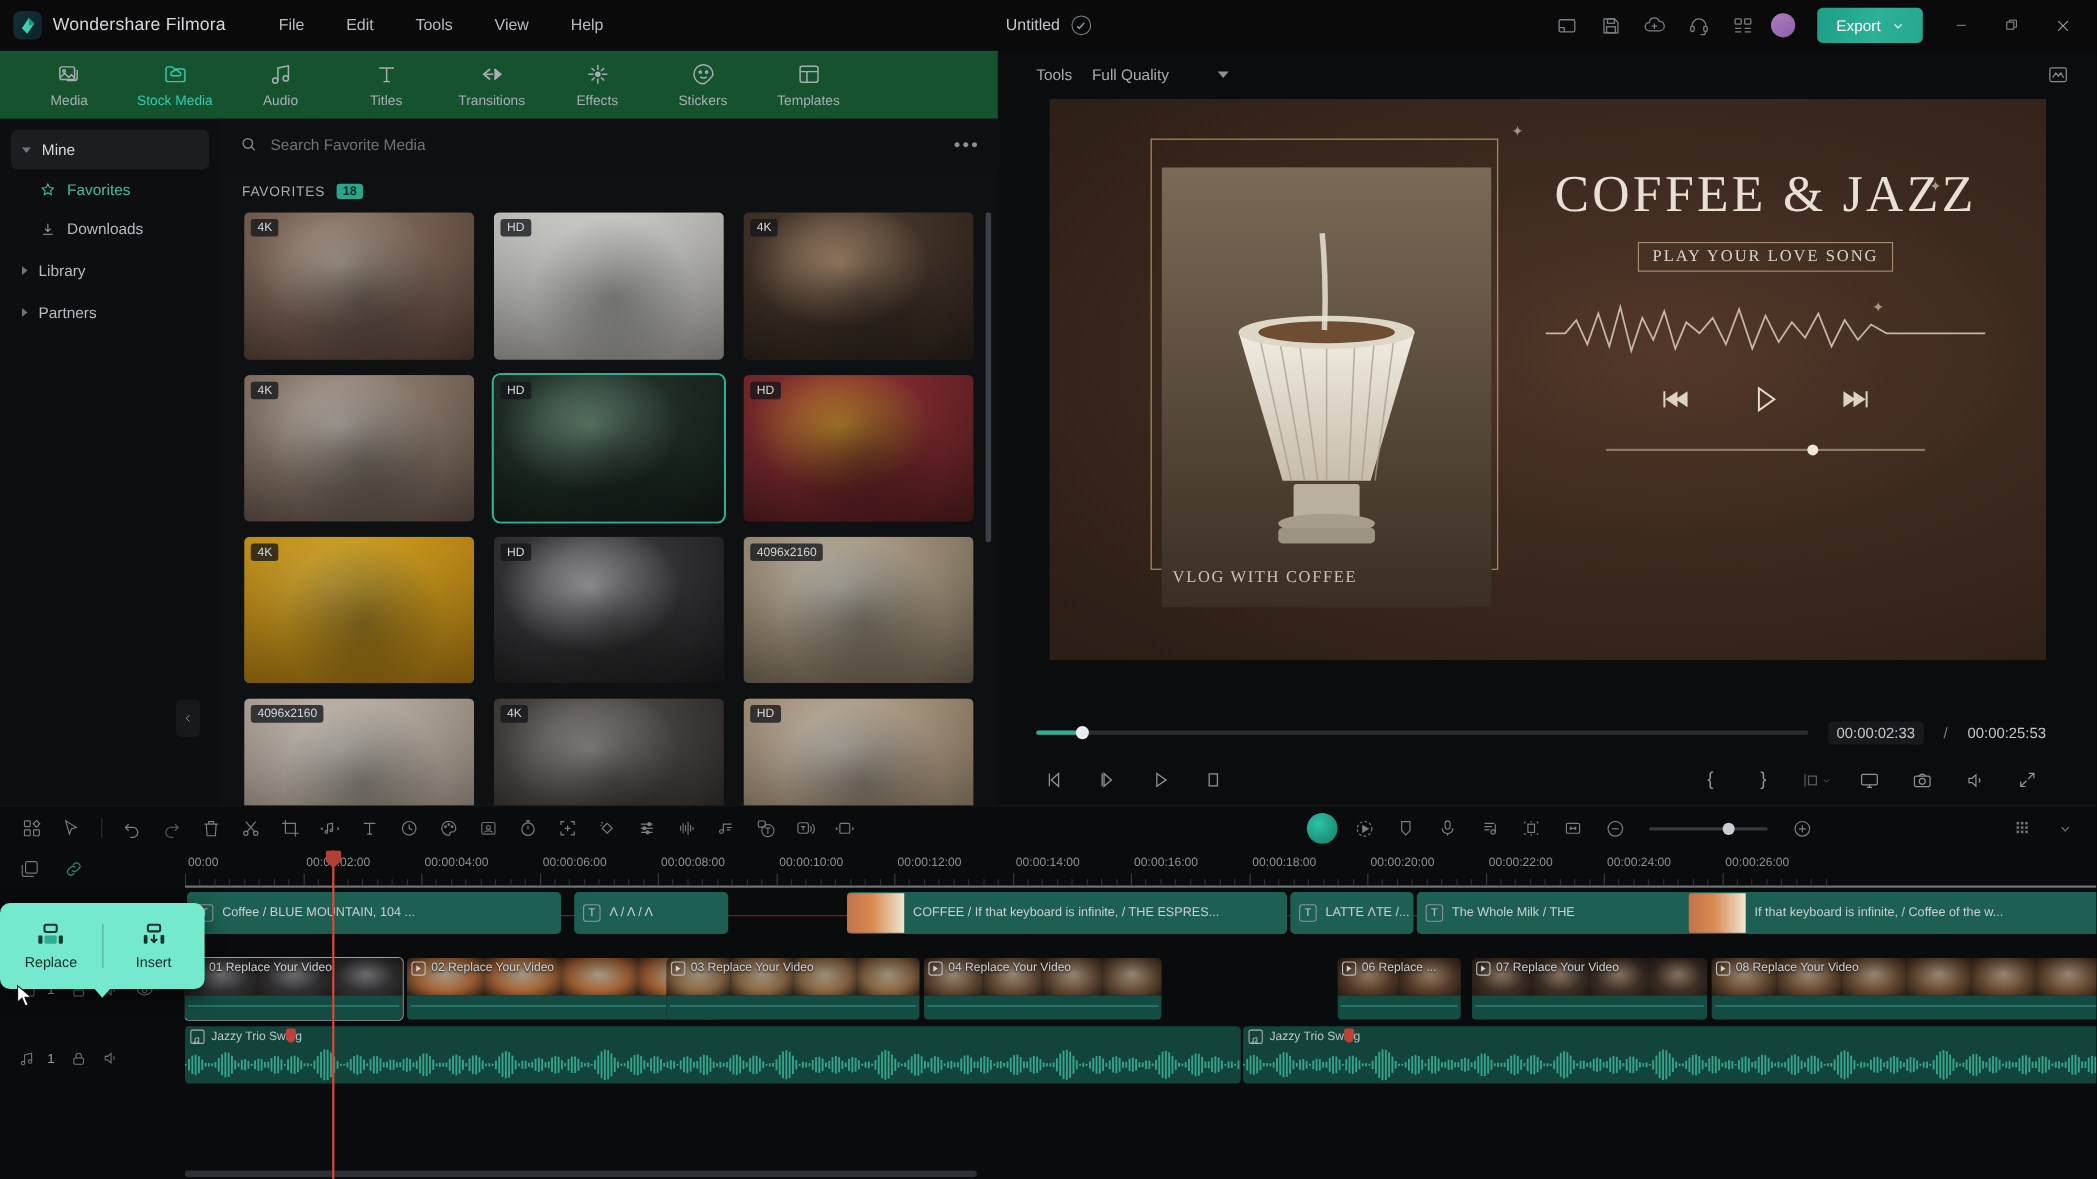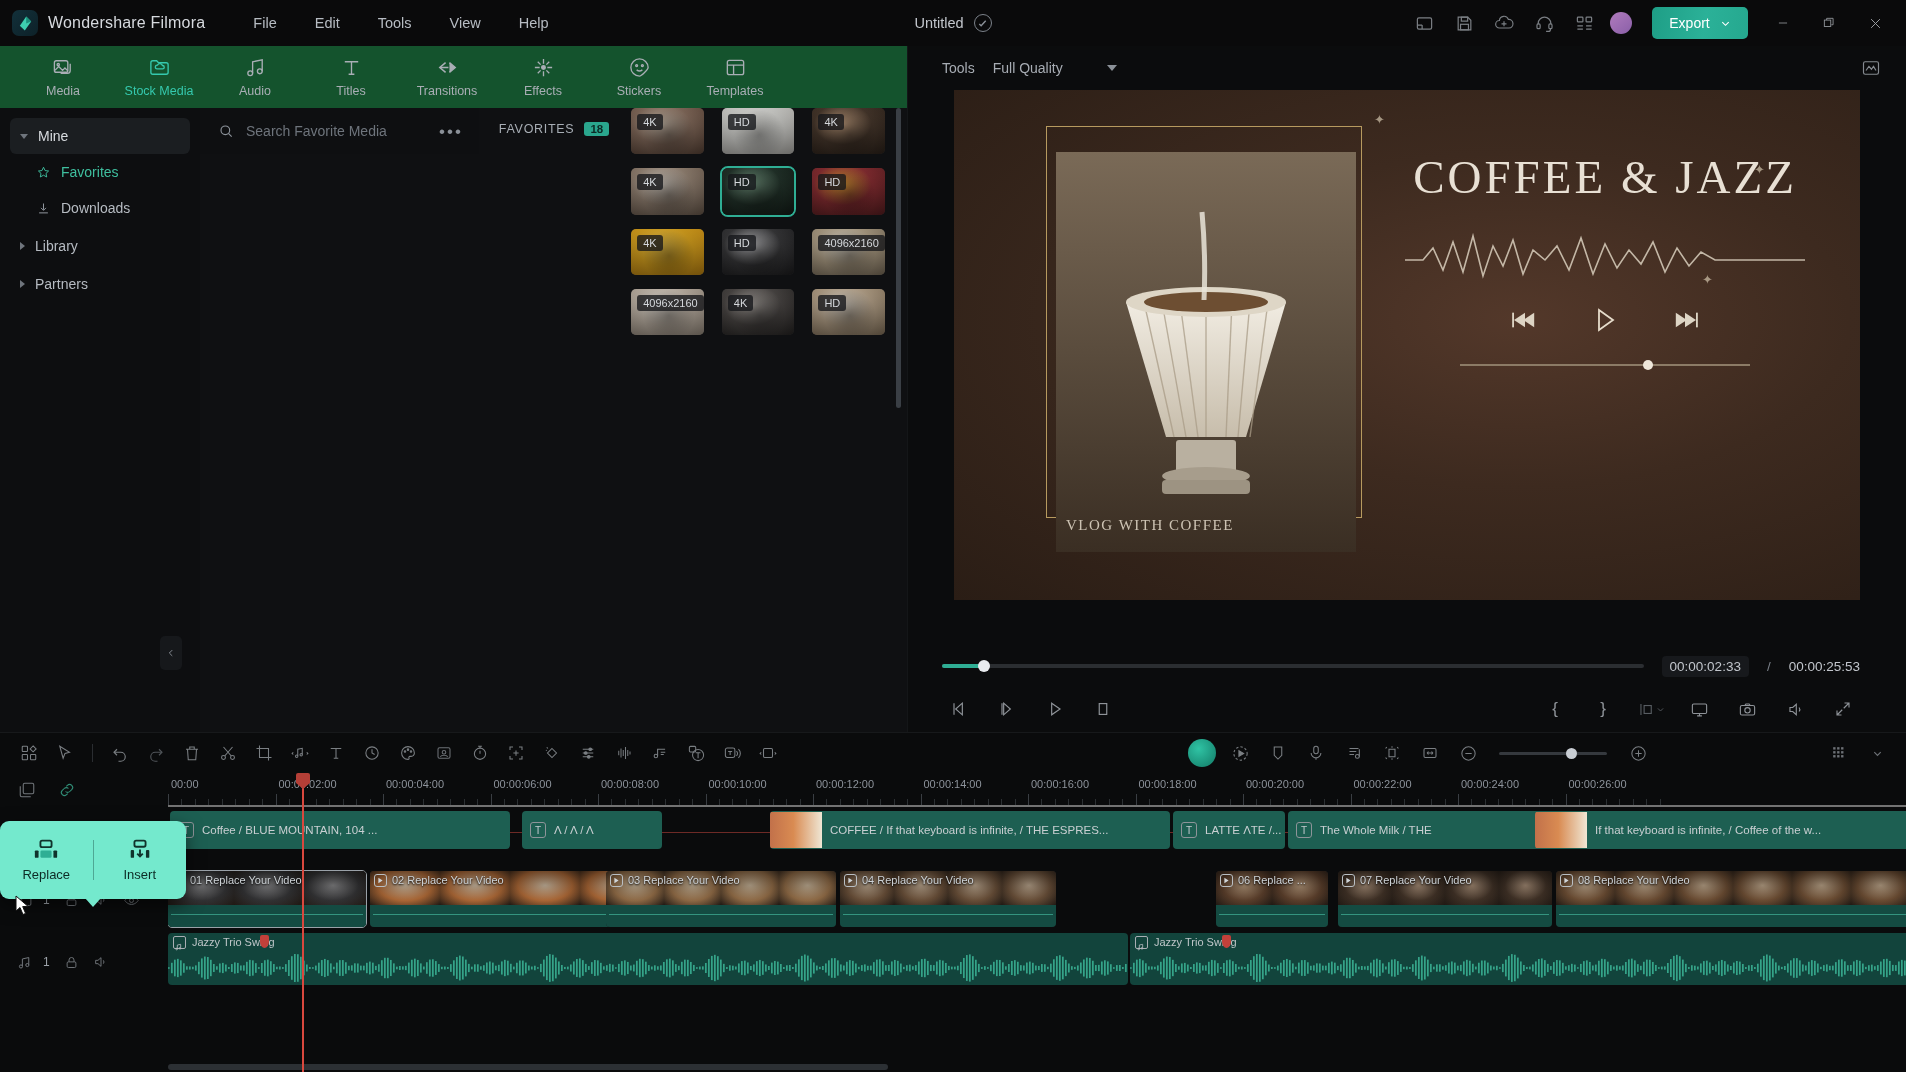--- a/index.html
+++ b/index.html
@@ -54,21 +54,21 @@
   .nav-col { width: 200px; flex:0 0 200px; background:#0d0e10; padding-top: 10px; position:relative;}
   .nav-group { margin: 0 10px 2px 10px; }
   .nav-row { height: 36px; display:flex; align-items:center; gap:10px; padding: 0 10px; border-radius:6px; font-size:14px; color:#b6bbc2; cursor:pointer; }
   .nav-row.sel { background:#1b1e21; color:#d8dbdf; }
   .nav-row.grn { color:#3fbf9f; }
   .nav-row.sub { margin-left: 16px; }
   .caret { width:0;height:0;border-left:4.5px solid transparent;border-right:4.5px solid transparent;border-top:5px solid #6f757d; }
   .caret.right { border:0; border-top:4.5px solid transparent;border-bottom:4.5px solid transparent;border-left:5px solid #6f757d; }
   .collapse-handle { position:absolute; left: 160px; bottom: 62px; width:22px;height:34px;border-radius:5px;background:#16181b; display:flex;align-items:center;justify-content:center; cursor:pointer;}
 
-  .media-col { flex:1 1 auto; display:flex; flex-direction:row; min-width:0; background:#0f1012;}
+  .media-col { flex:1 1 auto; display:flex; flex-direction:column; min-width:0; background:#0f1012;}
   .searchbar { height: 46px; flex:0 0 46px; display:flex; align-items:center; gap:12px; padding: 0 16px 0 18px; background:#0e0f11;}
   .search-input { flex:1; background:transparent; border:0; outline:0; color:#b9bec5; font-size:14px; font-family:inherit;}
   .search-input::placeholder { color:#6e747c; }
   .dots { letter-spacing:2px; color:#8a9098; cursor:pointer; font-size:17px; line-height:1;}
   .fav-head { height: 42px; display:flex; align-items:center; gap:10px; padding-left:20px; }
   .fav-label { font-size:12.5px; letter-spacing:.7px; color:#a7adb4; }
   .fav-badge { background:#2aa68d; color:#0c2a25; font-size:11.5px; border-radius:3px; padding:1px 6px; font-weight:600;}
   .grid-wrap { flex:1 1 auto; overflow:hidden; position:relative; padding: 0 22px 0 22px;}
   .grid { display:grid; grid-template-columns: repeat(3, 1fr); gap: 14px 18px; }
   .cell { position:relative; aspect-ratio: 16/10.2; border-radius:5px; overflow:hidden; cursor:pointer; background:#1a1c1f; }
@@ -517,20 +517,21 @@
                   <rect x="120" y="288" width="60" height="34" rx="3" fill="#b9b0a0"></rect>
                   <ellipse cx="150" cy="324" rx="44" ry="9" fill="#a79d8c"></ellipse>
                   <rect x="106" y="328" width="88" height="14" rx="4" fill="#9d9382"></rect>
                 </svg>
               </div>
               <div class="vlog-text">VLOG WITH COFFEE</div>
             </div>
 
             <div class="vid-right">
               <div class="cj-title">COFFEE &amp; JAZZ</div>
+              <div><span class="cj-sub">PLAY YOUR LOVE SONG</span></div>
               <div class="wave">
                 <svg width="400" height="54" viewBox="0 0 400 54">
                   <polyline points="0,30 18,30 28,18 38,40 48,12 58,42 68,6 78,46 88,16 98,36 108,10 118,44 128,20 140,30 152,16 164,40 176,8 188,44 200,14 212,38 224,20 236,34 248,12 260,42 272,18 284,36 296,22 310,30 330,30 400,30" fill="none" stroke="#d9cfbd" stroke-width="1.6" opacity=".85"></polyline>
                 </svg>
               </div>
               <div class="pl-ctrl">
                 <span>
                   <svg width="30" height="22" viewBox="0 0 32 24" fill="#ddd4c4">
                       <path d="M14 12L26 4v16z"></path>
                       <path d="M4 12L16 4v16z"></path>

